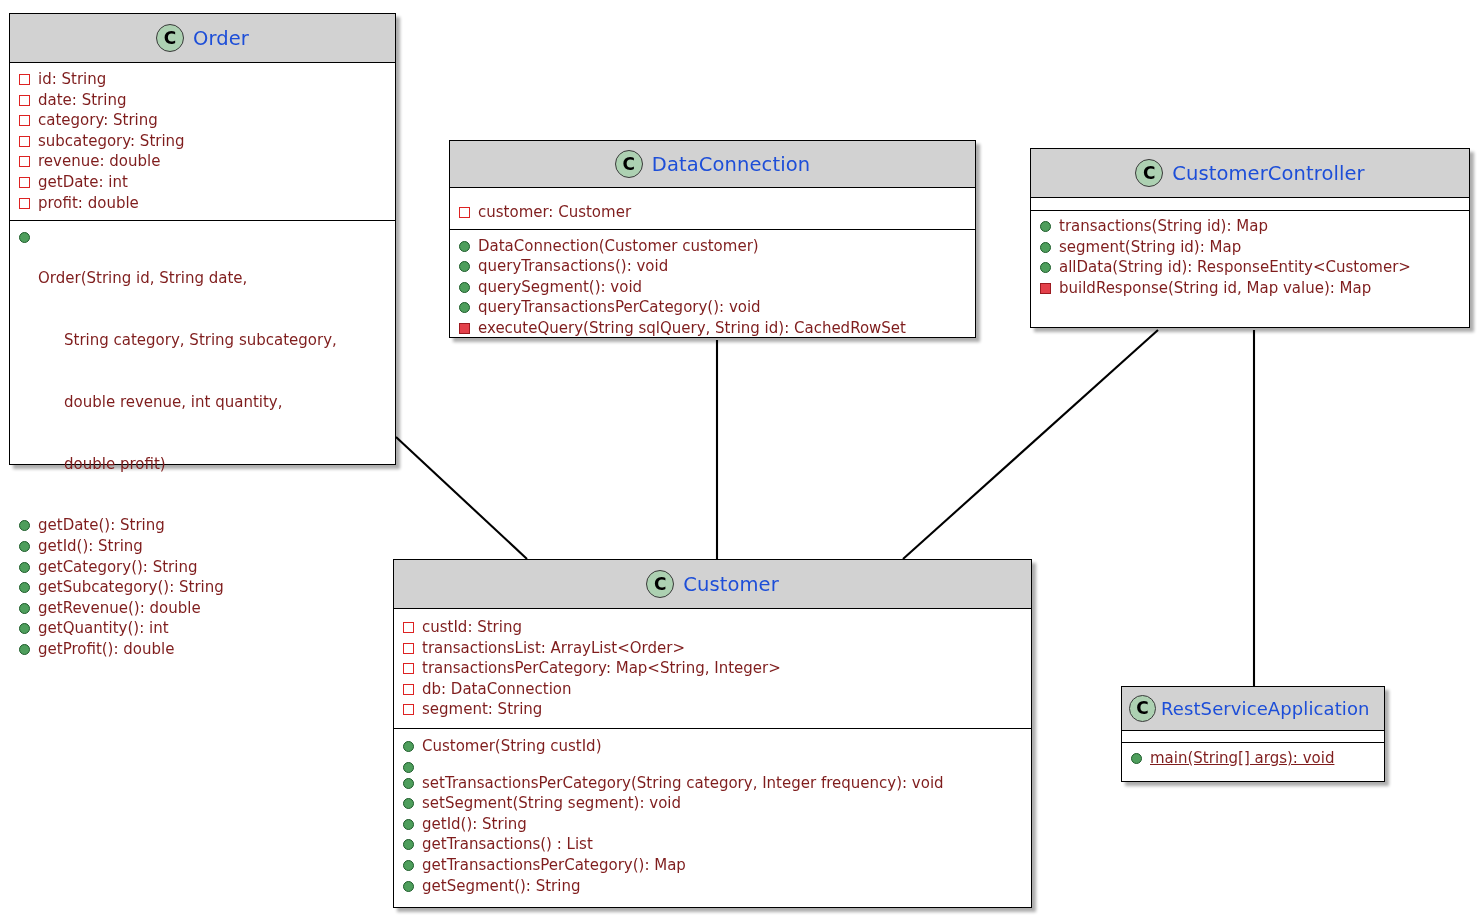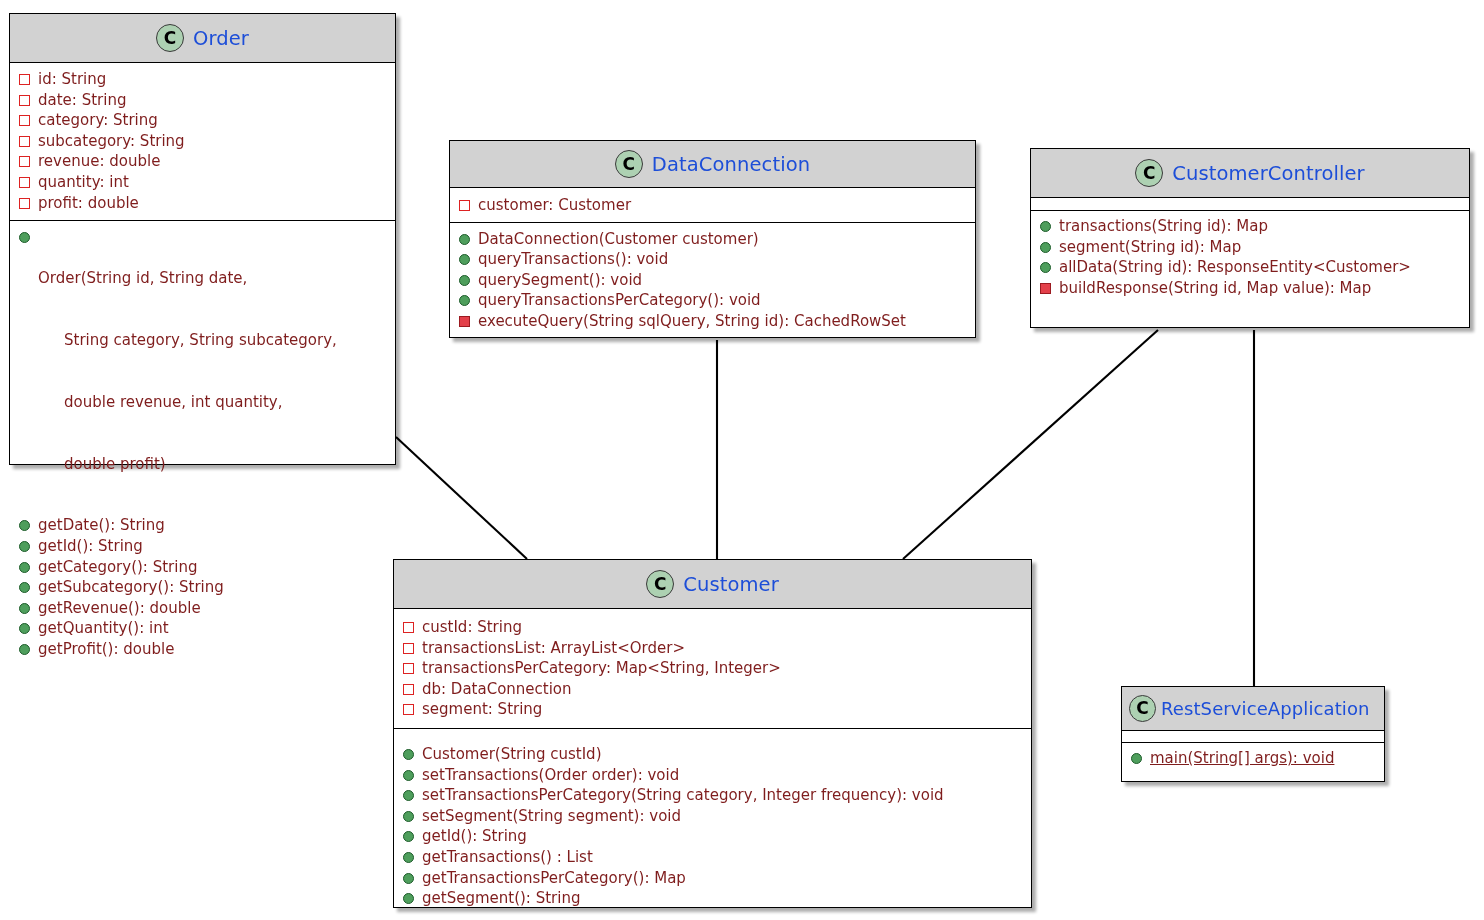--- a/index.html
+++ b/index.html
@@ -122,21 +122,21 @@
     <div class="class-header" style="height:49px;">
       <span class="class-icon">C</span>
       <span class="class-title">Order</span>
     </div>
     <div class="compartment attrs">
       <div class="member"><span class="marker private-field"></span><span class="member-text">id: String</span></div>
       <div class="member"><span class="marker private-field"></span><span class="member-text">date: String</span></div>
       <div class="member"><span class="marker private-field"></span><span class="member-text">category: String</span></div>
       <div class="member"><span class="marker private-field"></span><span class="member-text">subcategory: String</span></div>
       <div class="member"><span class="marker private-field"></span><span class="member-text">revenue: double</span></div>
-      <div class="member"><span class="marker private-field"></span><span class="member-text">quantity: int</span></div>
+      <div class="member"><span class="marker private-field"></span><span class="member-text">getDate: int</span></div>
       <div class="member"><span class="marker private-field"></span><span class="member-text">profit: double</span></div>
     </div>
     <div class="compartment">
       <div class="member">
         <span class="marker public-method"></span>
         <span>
           <span class="member-text">Order(String id, String date,</span>
           <span class="cont-line" style="padding-left:26px;">String category, String subcategory,</span>
           <span class="cont-line" style="padding-left:26px;">double revenue, int quantity,</span>
           <span class="cont-line" style="padding-left:26px;">double profit)</span>
@@ -150,21 +150,21 @@
       <div class="member"><span class="marker public-method"></span><span class="member-text">getQuantity(): int</span></div>
       <div class="member"><span class="marker public-method"></span><span class="member-text">getProfit(): double</span></div>
     </div>
   </div>
 
   <div class="uml-class" style="left:449px; top:140px; width:527px; height:198px;">
     <div class="class-header" style="height:47px;">
       <span class="class-icon">C</span>
       <span class="class-title">DataConnection</span>
     </div>
-    <div class="compartment attrs" style="padding-top:7px; padding-bottom:6px;">
+    <div class="compartment attrs" style="padding-top:14px; padding-bottom:6px;">
       <div class="member"><span class="marker private-field"></span><span class="member-text">customer: Customer</span></div>
     </div>
     <div class="compartment">
       <div class="member"><span class="marker public-method"></span><span class="member-text">DataConnection(Customer customer)</span></div>
       <div class="member"><span class="marker public-method"></span><span class="member-text">queryTransactions(): void</span></div>
       <div class="member"><span class="marker public-method"></span><span class="member-text">querySegment(): void</span></div>
       <div class="member"><span class="marker public-method"></span><span class="member-text">queryTransactionsPerCategory(): void</span></div>
       <div class="member"><span class="marker private-method"></span><span class="member-text">executeQuery(String sqlQuery, String id): CachedRowSet</span></div>
     </div>
   </div>
@@ -188,23 +188,23 @@
       <span class="class-icon">C</span>
       <span class="class-title">Customer</span>
     </div>
     <div class="compartment attrs" style="padding-top:8px; padding-bottom:8px;">
       <div class="member"><span class="marker private-field"></span><span class="member-text">custId: String</span></div>
       <div class="member"><span class="marker private-field"></span><span class="member-text">transactionsList: ArrayList&lt;Order&gt;</span></div>
       <div class="member"><span class="marker private-field"></span><span class="member-text">transactionsPerCategory: Map&lt;String, Integer&gt;</span></div>
       <div class="member"><span class="marker private-field"></span><span class="member-text">db: DataConnection</span></div>
       <div class="member"><span class="marker private-field"></span><span class="member-text">segment: String</span></div>
     </div>
-    <div class="compartment" style="padding-top:7px;margin-top:8px;">
+    <div class="compartment" style="padding-top:7px;">
       <div class="member"><span class="marker public-method"></span><span class="member-text">Customer(String custId)</span></div>
-      <div class="member"><span class="marker public-method"></span><span class="member-text">setTransactions(Order order): void</span></div>
+      <div class="member"><span class="marker public-method"></span></div>
       <div class="member"><span class="marker public-method"></span><span class="member-text">setTransactionsPerCategory(String category, Integer frequency): void</span></div>
       <div class="member"><span class="marker public-method"></span><span class="member-text">setSegment(String segment): void</span></div>
       <div class="member"><span class="marker public-method"></span><span class="member-text">getId(): String</span></div>
       <div class="member"><span class="marker public-method"></span><span class="member-text">getTransactions() : List</span></div>
       <div class="member"><span class="marker public-method"></span><span class="member-text">getTransactionsPerCategory(): Map</span></div>
       <div class="member"><span class="marker public-method"></span><span class="member-text">getSegment(): String</span></div>
     </div>
   </div>
 
   <div class="uml-class" style="left:1121px; top:686px; width:264px; height:96px;">

